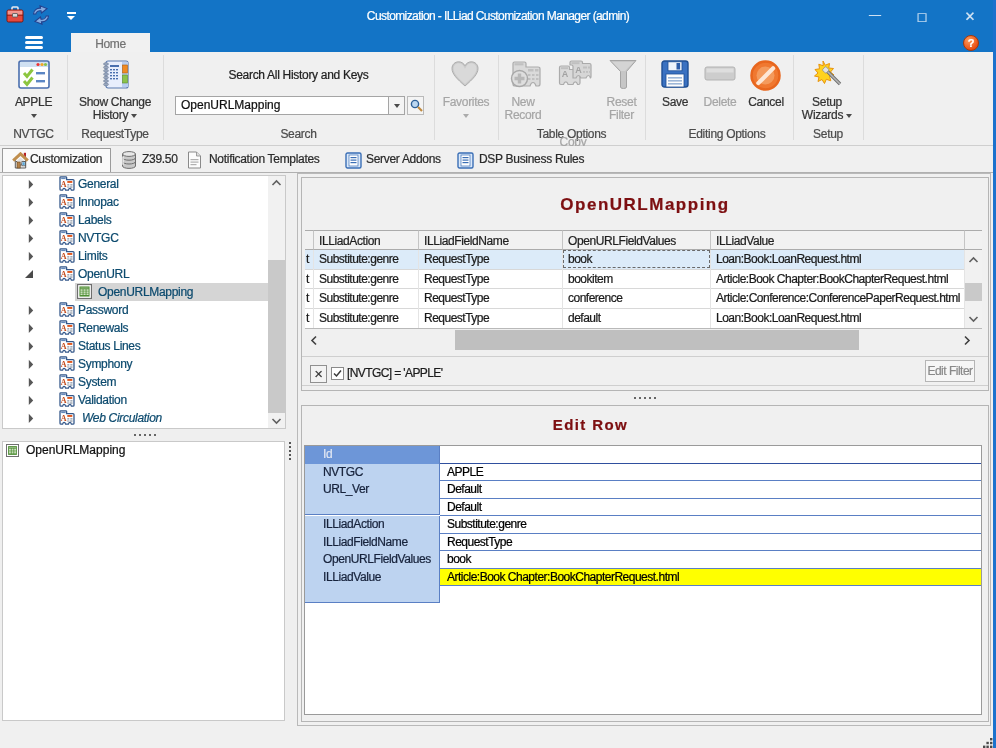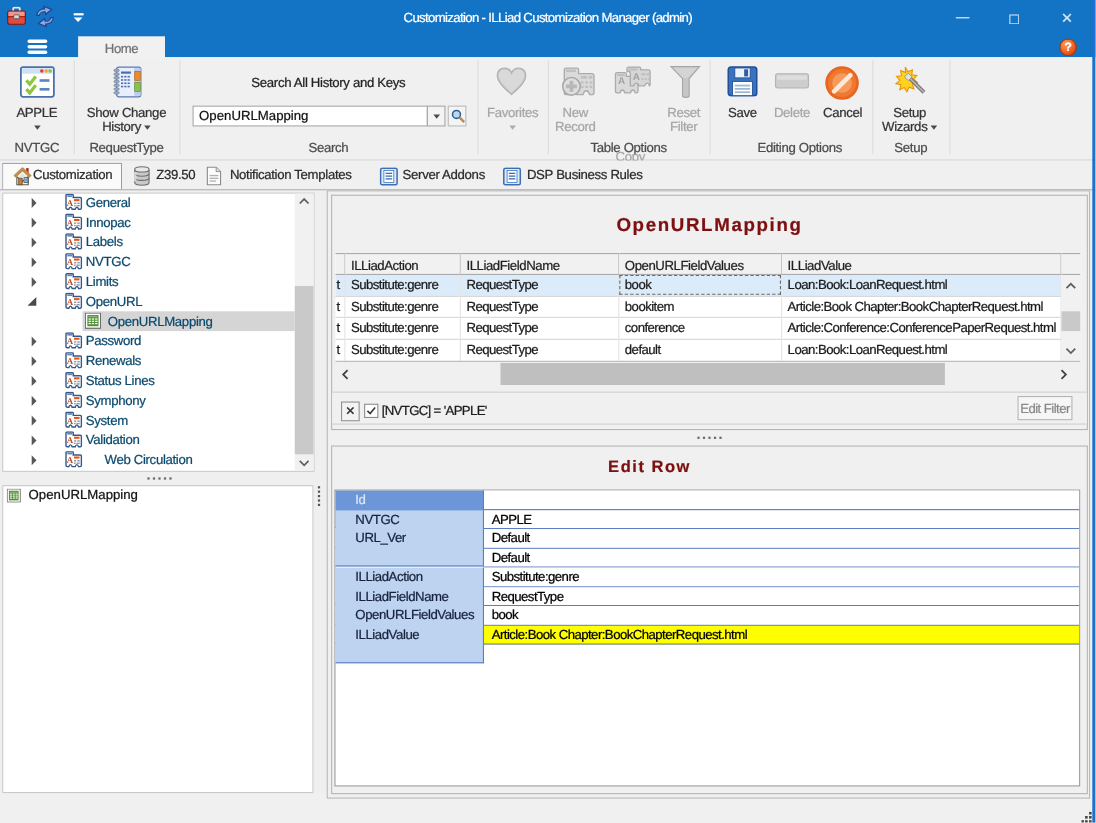--- a/index.html
+++ b/index.html
@@ -257,21 +257,21 @@
 <svg class="abs" style="left:59px; top:392px;" width="16" height="16" viewBox="0 0 16 16">
     <use href="#ic-a"></use>
   </svg>
 <div class="abs trow" style="left:78px; top:391px;">Validation</div>
 <svg class="abs" style="left:28px; top:413px;" width="6" height="10">
     <path d="M0.8 0.8 L5.2 5.5 L0.8 10 Z" fill="#575757"></path>
   </svg>
 <svg class="abs" style="left:59px; top:410px;" width="16" height="16" viewBox="0 0 16 16">
     <use href="#ic-a"></use>
   </svg>
-<div class="abs trow" style="left:95px; top:409px;">Web Circulation</div>
+<div class="abs trow" style="left:82px; top:409px;font-style:italic;">Web Circulation</div>
 
 <svg class="abs" style="left:271px; top:179px;" width="11" height="8">
     <path d="M1.5 6 L5.5 2 L9.5 6" stroke="#606060" stroke-width="1.6" fill="none"></path>
   </svg>
 <svg class="abs" style="left:271px; top:417px;" width="11" height="8">
     <path d="M1.5 2 L5.5 6 L9.5 2" stroke="#606060" stroke-width="1.6" fill="none"></path>
   </svg>
 
 <div class="abs" style="left:134px; top:434px; width:30px; height:3px;">
 <span style="position:absolute;left:0;top:0;width:2px;height:2px;background:#666;"></span>

